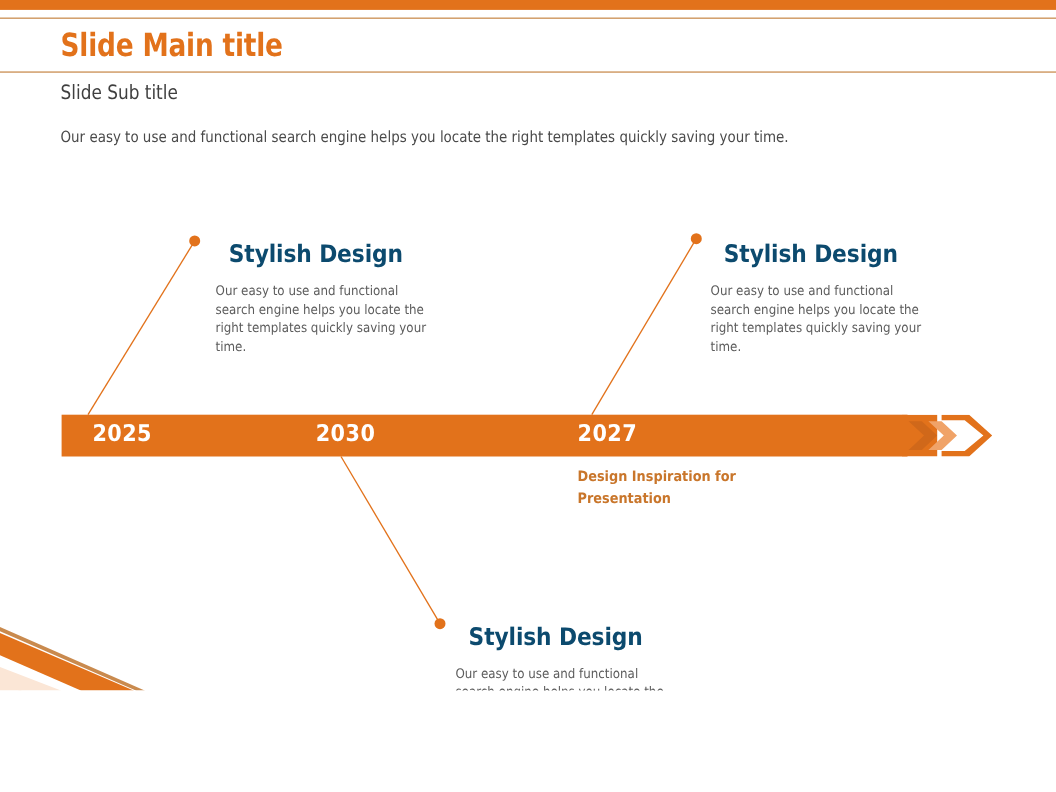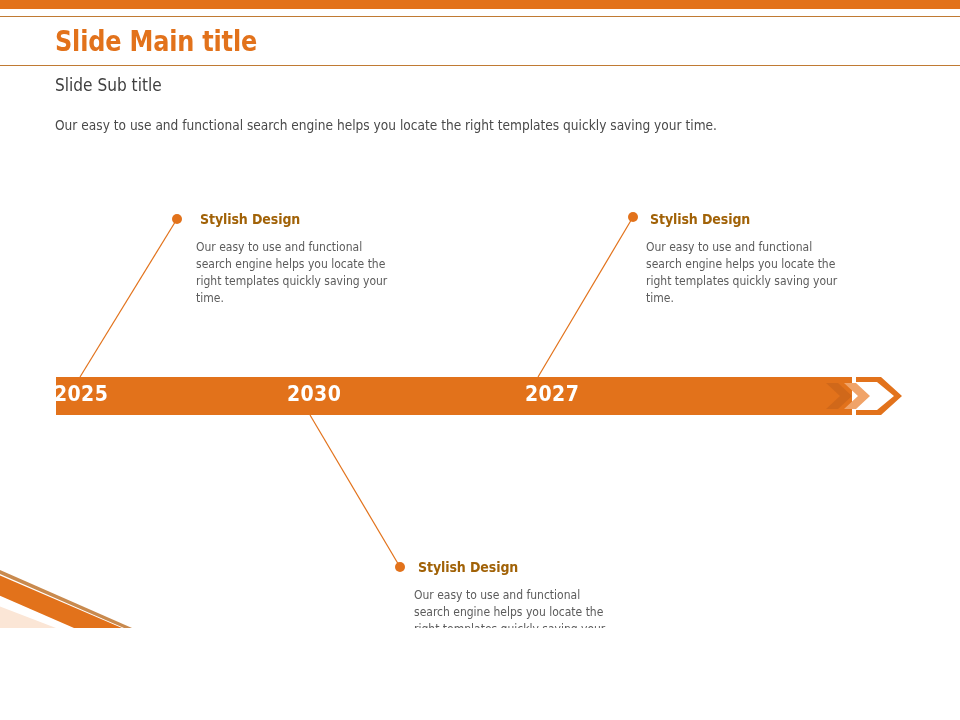--- a/index.html
+++ b/index.html
@@ -97,24 +97,24 @@
   .connectors {
     position: absolute;
     left: 0; top: 0;
     width: 960px; height: 720px;
     pointer-events: none;
   }
 
   
   .callout { position: absolute; }
   .callout h3 {
-    margin: 4px;
-    font-size: 14px;
-    font-weight: bold;
-    color: #a16207;
+    margin: 12px;
+    font-size: 22px;
+    font-weight: bold;
+    color: #0c4a6e;
     font-family: "DejaVu Sans Condensed", "Liberation Sans Narrow", "Liberation Sans", sans-serif;
     letter-spacing: -0.1px;
     white-space: nowrap;
   }
   .callout p {
     margin: 12px 0 0 0;
     font-size: 12px;
     line-height: 17px;
     color: #5C5C5C;
     width: 196px;
@@ -169,24 +169,25 @@
   <div class="timeline-bar"></div>
 
   <svg class="timeline-arrow" viewBox="0 0 82 38" width="82" height="38">
     <rect x="0" y="0" width="32" height="38" fill="#E2721B"></rect>
     <polygon points="6,6 20,19 6,32 18,32 32,19 18,6" fill="#D0681A"></polygon>
     <polygon points="24,6 38,19 24,32 36,32 50,19 36,6" fill="#F0A368"></polygon>
     <polygon points="42,6 56,19 42,32 54,32 68,19 54,6" fill="#FFFFFF"></polygon>
     <path d="M 36,0 L 61,0 L 82,19 L 61,38 L 36,38 L 36,33 L 57,33 L 74,19 L 57,5 L 36,5 Z" fill="#E2721B"></path>
   </svg>
 
-  <div class="year" style="left:54px;text-align:right;">2025</div>
+  <div class="year" style="left:84px;text-align:right;">2025</div>
   <div class="year" style="left:287px;">2030</div>
   <div class="year" style="left:525px;">2027</div>
 
+  <div class="note">Design Inspiration for Presentation</div>
 
   <div class="callout c1">
     <h3>Stylish Design</h3>
     <p>Our easy to use and functional search engine helps you locate the right templates quickly saving your time.</p>
   </div>
 
   <div class="callout c2">
     <h3>Stylish Design</h3>
     <p>Our easy to use and functional search engine helps you locate the right templates quickly saving your time.</p>
   </div>

